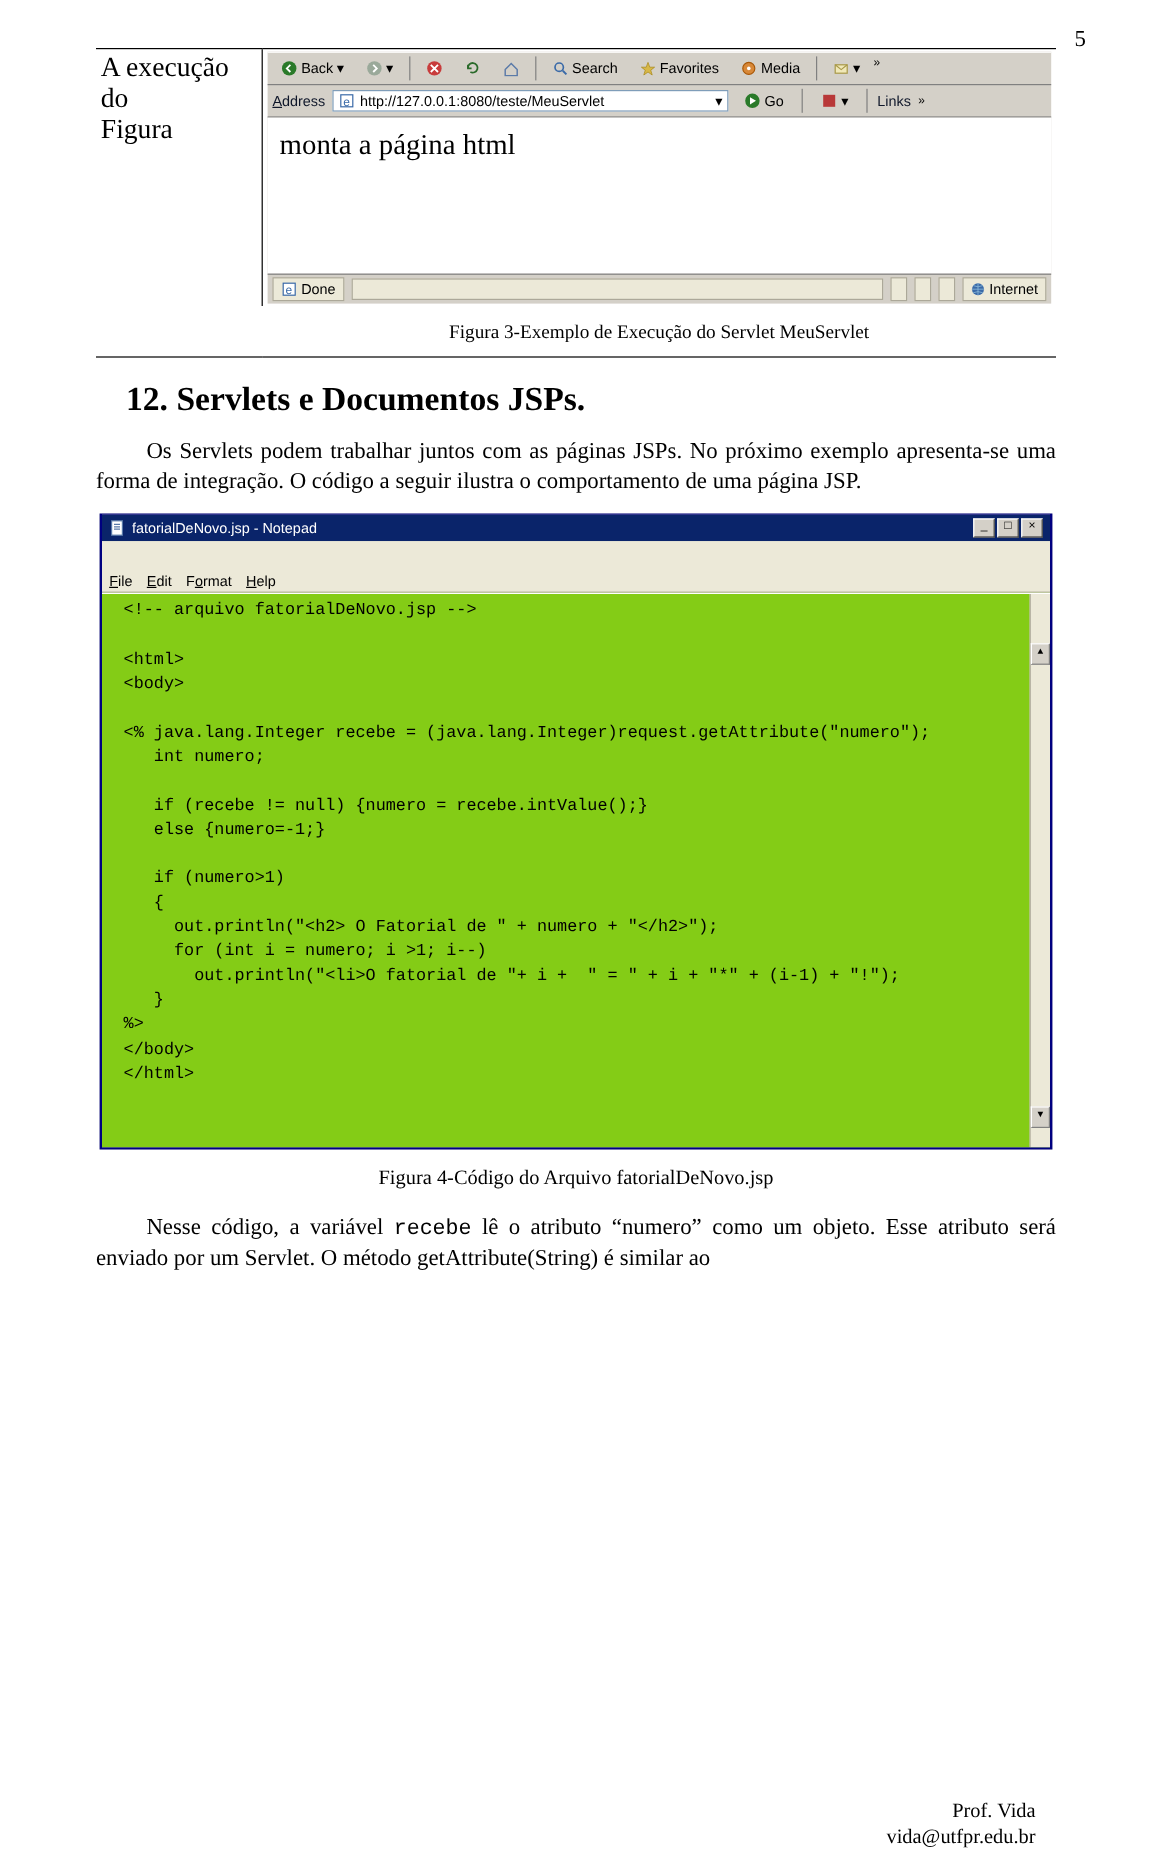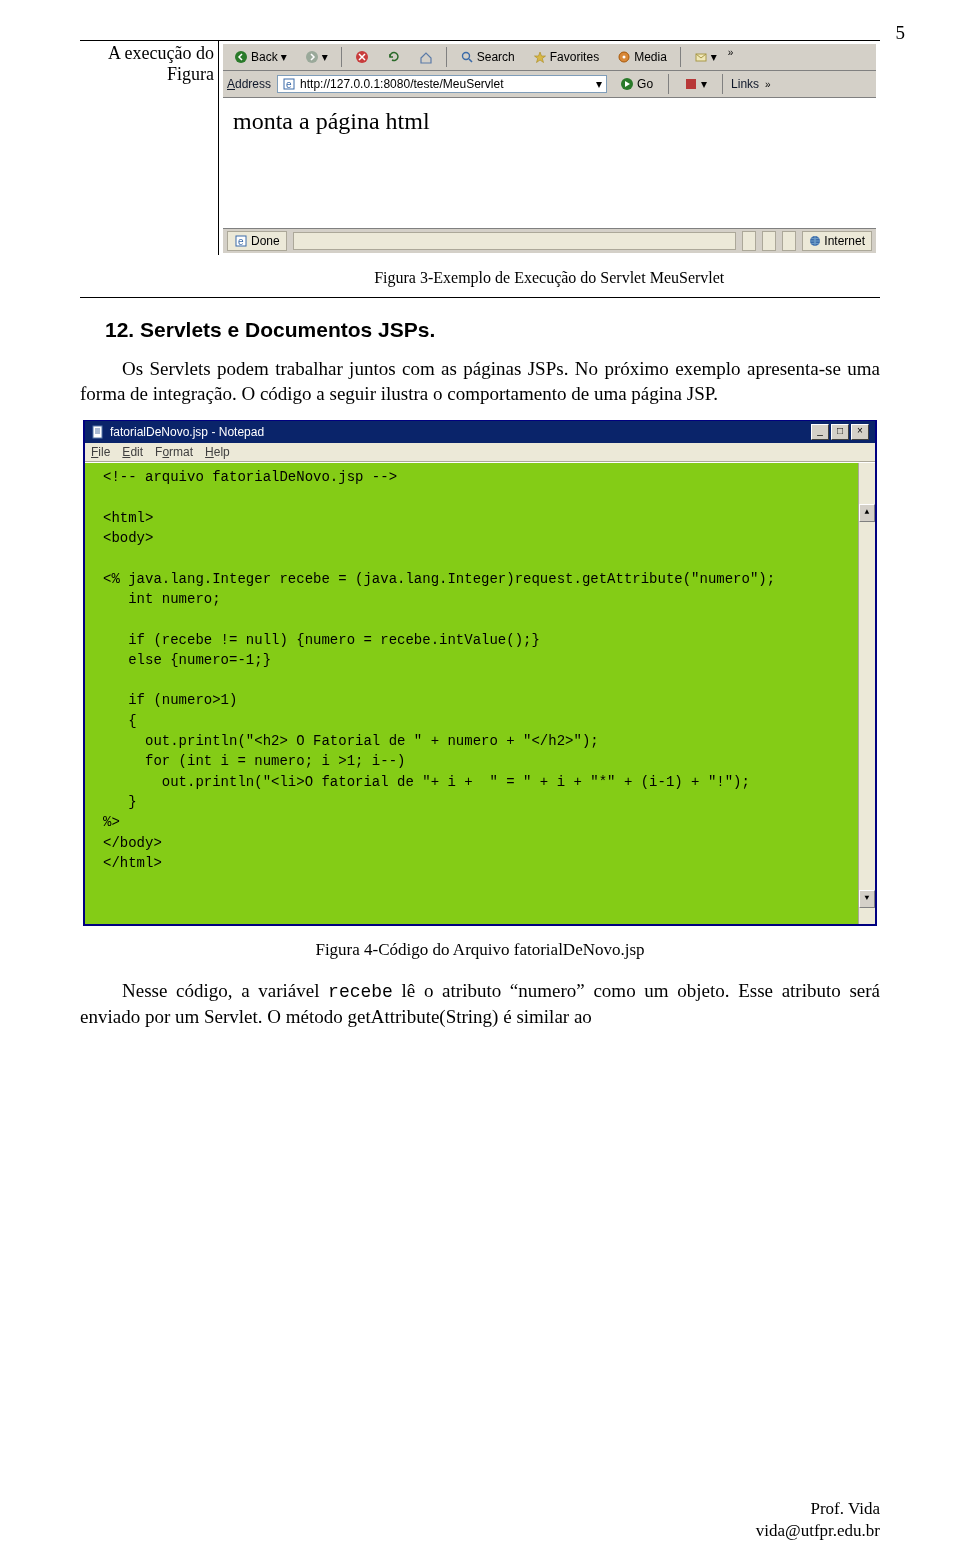--- a/index.html
+++ b/index.html
@@ -37,22 +37,22 @@
     font-size: 17px;
     font-weight: bold;
     color: #000080;
     padding: 4px 8px;
     line-height: 1.35;
   }
   .exec-label-cell {
     width: 130px;
     border-top: 1px solid #000;
     font-family: "Times New Roman", serif;
-    font-size: 18px;
-    text-align: right;
+    font-size: 23px;
+    text-align: left;
     padding-right: 6px;
   }
   .browser-cell {
     border-left: 1px solid #000;
     border-top: 1px solid #000;
     padding: 0;
   }
   .caption-row td {
     border-bottom: 1px solid #000;
     font-size: 16px;
@@ -122,23 +122,23 @@
     padding: 1px 6px;
     display: inline-flex;
     align-items:center;
     gap:3px;
     background:#ece9d8;
     height:16px;
   }
   .status-spacer{ flex:1; border:1px solid #aca899; height:16px; background:#ece9d8;}
   
   .section-heading {
-    font-family: Liberation Sans, sans-serif;
+    font-family: Liberation Serif, serif;
     font-weight: bold;
-    font-size: 21px;
+    font-size: 28px;
     margin: 20px 0 14px 25px;
   }
   .body-text {
     font-size: 19px;
     line-height: 1.32;
     margin: 0 0 14px 0;
     text-align: justify;
   }
   .body-text.indent { text-indent: 42px; }
   .mono-inline { font-family:"Courier New", monospace; font-size: 18px; }
@@ -161,36 +161,36 @@
     gap:5px;
   }
   .np-title-btns{ margin-left:auto; display:flex; gap:2px;}
   .np-title-btn{
     width:16px;height:14px;background:#d4d0c8;border:1px solid #fff;border-right-color:#404040;border-bottom-color:#404040;
     font-size:10px; text-align:center; line-height:12px; font-family:Arial; color:#000;
   }
   .np-menu {
     background:#ece9d8; font-size:12px; padding:2px 6px; display:flex; gap:12px; border-bottom:1px solid #aca899;
   }
-  .np-menu span{ color:#404040;}
+  .np-menu span{ color:#000000;margin-top:24px;}
   .np-menu span u{ text-decoration:underline;}
   .np-body{
     background:#84cc16; font-family:"Lucida Console", "Courier New", monospace; font-size:14px;
     padding:4px 6px 10px 18px; line-height:1.45; white-space:pre; overflow:hidden; position:relative;
     border-top:1px solid #fff;
   }
   .np-scroll{ position:absolute; right:0; top:0; bottom:0; width:16px; background:#ece9d8; border-left:1px solid #aca899;}
   .np-scroll .arr{ height:16px; background:#d4d0c8; border:1px solid #fff; border-right-color:#808080; border-bottom-color:#808080; font-size:8px; text-align:center; line-height:14px;}
   .np-scroll .arr.bot{ position:absolute; bottom:16px; left:0; right:0;}
   .np-corner{ position:absolute; right:0; bottom:0; width:16px; height:16px; background:#ece9d8;}
   .caption-center{
     text-align:center; font-size:17px; margin: 8px 0 18px 0;
   }
   .footer{
-    position:absolute; bottom:28px; right:80px; text-align:right; font-size:17px; line-height:1.3;
+    position:absolute; bottom:28px; right:97px; text-align:right; font-size:17px; line-height:1.3;
   }
   
   .ico{display:inline-block; vertical-align:middle;}
 </style>
 </head>
 <body>
 
 <div class="page">
   <div class="page-number">5</div>
 

